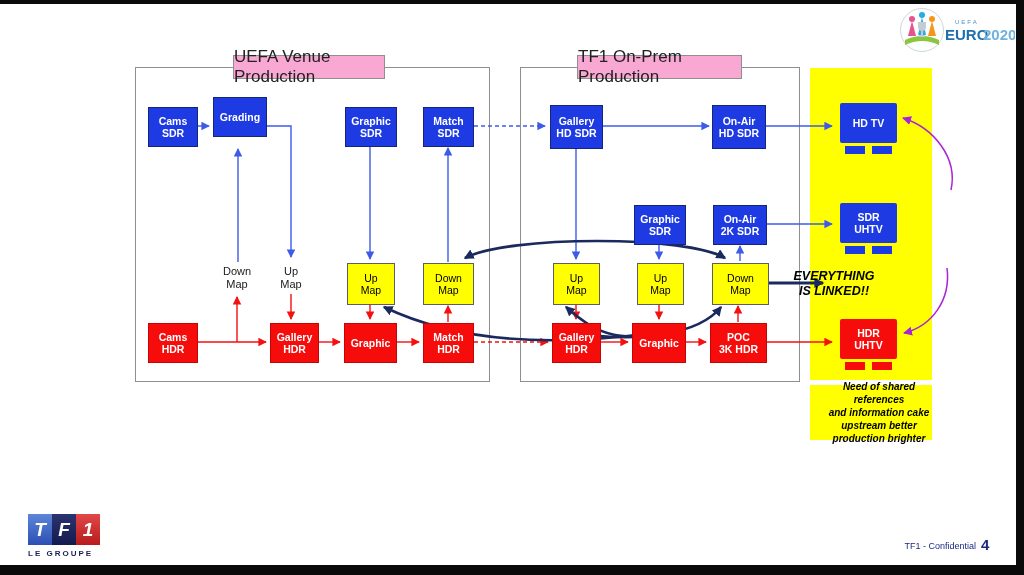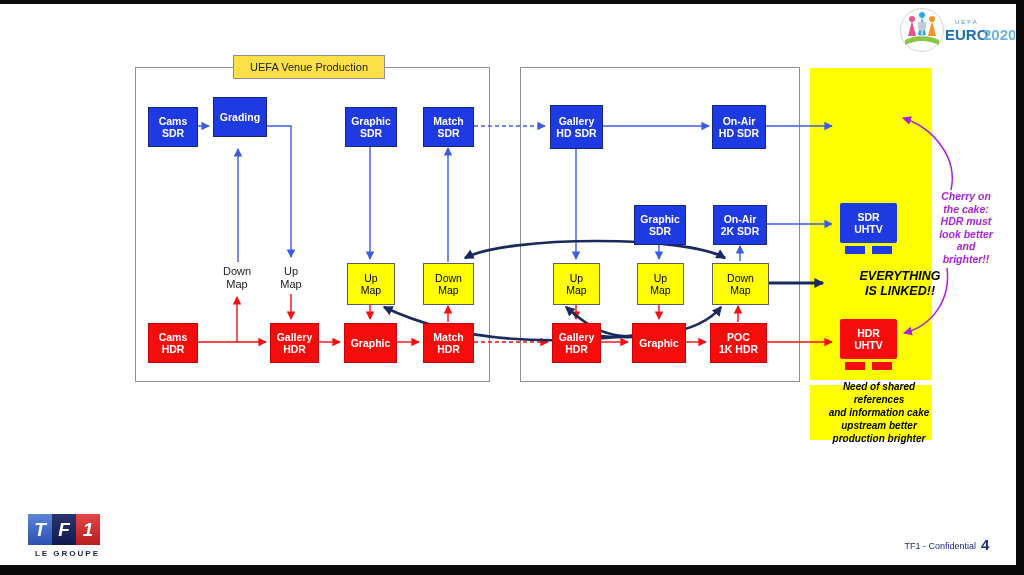--- a/index.html
+++ b/index.html
@@ -7,23 +7,23 @@
   #stage{position:relative;width:1024px;height:575px;background:#000;overflow:hidden;}
   #slide{position:absolute;left:0;top:0;width:1024px;height:575px;background:#fff;}
   .bar{position:absolute;background:#0a0a0a;z-index:6;}
   .bar.top{left:0;top:0;width:1024px;height:4px;}
   .bar.bottom{left:0;top:565px;width:1024px;height:10px;}
   .bar.right{left:1016px;top:0;width:8px;height:575px;}
 
   svg.wires{position:absolute;left:0;top:0;z-index:1;pointer-events:none;}
 
   .group{position:absolute;border:1.5px solid #8f8f8f;z-index:0;}
-  .gtitle{position:absolute;background:#fde047;border:1.5px solid #8f8f8f;z-index:2;
+  .gtitle{position:absolute;background:#f9a8d4;border:1.5px solid #8f8f8f;z-index:2;
           display:flex;align-items:center;justify-content:center;
-          font-size:11px;color:#222;}
+          font-size:17px;color:#222;}
 
   .node{position:absolute;display:flex;flex-direction:column;align-items:center;justify-content:center;
         z-index:2;text-align:center;font-size:10.5px;line-height:12.5px;}
   .node span{display:block;}
   .node.blue{background:#1d3ae3;border:1px solid #14257e;color:#fff;font-weight:bold;}
   .node.red{background:#f70c0c;border:1px solid #c40505;color:#fff;font-weight:bold;}
   .node.map{background:#ffff00;border:1.5px solid #5e5e5e;color:#000;font-weight:500;}
   .lbl{position:absolute;z-index:2;text-align:center;color:#1a1a1a;font-size:11px;line-height:13px;font-weight:500;}
   .lbl span{display:block;}
 
@@ -46,39 +46,42 @@
           font-size:10.5px;line-height:12.5px;text-align:center;}
   .cherry span{display:block;}
 
   .tf1logo{position:absolute;left:28px;top:514px;z-index:2;width:72px;}
   .tf1logo .squares{display:flex;}
   .tf1logo .sq{width:24px;height:31px;display:flex;align-items:center;justify-content:center;
                color:#fff;font-weight:bold;font-style:italic;font-size:19px;}
   .tf1logo .sq.t{background:linear-gradient(180deg,#5d86d8,#2b4fb4);}
   .tf1logo .sq.f{background:linear-gradient(180deg,#2a3470,#141a4e);}
   .tf1logo .sq.o{background:linear-gradient(180deg,#e24848,#b81c1c);}
-  .tf1logo .tagline{margin-top:4px;text-align:right;font-size:8px;font-weight:bold;
+  .tf1logo .tagline{margin-top:4px;text-align:left;font-size:8px;font-weight:bold;
                     letter-spacing:2px;color:#1b2156;}
 
   .eurologo{position:absolute;left:897px;top:5px;z-index:2;}
 
   .footer-conf{position:absolute;left:886px;top:541px;width:90px;z-index:2;text-align:right;
                font-size:9px;color:#1a2b80;}
   .footer-page{position:absolute;left:981px;top:536px;z-index:2;font-size:15px;font-weight:bold;color:#1a2b80;}
 </style>
 </head>
 <body>
 
 <div id="stage">
 <div id="slide">
 
   <div class="group" style="left:135px;top:67px;width:353px;height:313px"></div>
   <div class="group" style="left:520px;top:67px;width:278px;height:313px"></div>
   <div class="gtitle" style="left:233px;top:55px;width:150px;height:22px">
         <span>UEFA Venue Production</span>
+      </div>
+  <div class="gtitle" style="left:577px;top:55px;width:163px;height:22px">
+        <span>TF1 On-Prem Production</span>
       </div>
 
   <div class="panel" style="left:810px;top:68px;width:122px;height:312px"></div>
   <div class="note" style="left:810px;top:385px;width:122px;height:55px">
     <span>Need of shared references</span>
     <span>and information cake</span>
     <span>upstream better</span>
     <span>production brighter</span>
   </div>
 
@@ -230,23 +233,33 @@
   <div class="node red" style="left:552px;top:323px;width:47px;height:38px">
     <span>Gallery</span>
     <span>HDR</span>
       </div>
   <div class="node red" style="left:632px;top:323px;width:52px;height:38px">
     <span>Graphic</span>
     <span></span>
       </div>
   <div class="node red" style="left:710px;top:323px;width:55px;height:38px">
     <span>POC</span>
-    <span>1K HDR</span>
-      </div>
-
+    <span>3K HDR</span>
+      </div>
+
+  <div class="tv blue" style="left:840px;top:103px">
+    <div class="screen">
+      <span>HD TV</span>
+      <span></span>
+        </div>
+    <div class="stand">
+          <i></i>
+          <i></i>
+        </div>
+  </div>
   <div class="tv blue" style="left:840px;top:203px">
     <div class="screen">
       <span>SDR</span>
       <span>UHTV</span>
         </div>
     <div class="stand">
           <i></i>
           <i></i>
         </div>
   </div>
@@ -254,33 +267,25 @@
     <div class="screen">
       <span>HDR</span>
       <span>UHTV</span>
         </div>
     <div class="stand">
           <i></i>
           <i></i>
         </div>
   </div>
 
-  <div class="linked" style="left:846px;top:269px;width:108px">
+  <div class="linked" style="left:780px;top:269px;width:108px">
     <span>EVERYTHING</span>
     <span>IS LINKED!!</span>
       </div>
 
-  <div class="cherry" style="left:936px;top:190px;width:60px">
-    <span>Cherry on</span>
-    <span>the cake:</span>
-    <span>HDR must</span>
-    <span>look better</span>
-    <span>and</span>
-    <span>brighter!!</span>
-  </div>
 
   <svg class="eurologo" width="118" height="50" viewBox="0 0 118 50">
     <circle cx="25" cy="25" r="21.5" fill="#fdfefe" stroke="#cfd8dc" stroke-width="1"></circle>
     <path d="M8,35 Q25,27 42,35 L42,40 Q25,32 8,40 Z" fill="#8cc63f"></path>
     <circle cx="15" cy="14" r="3" fill="#e8538f"></circle>
         <path d="M11,31 L15,16 L19,31 Z" fill="#e8538f"></path>
     <circle cx="25" cy="10" r="3" fill="#29abe2"></circle>
         <path d="M21,30 L25,12 L29,30 Z" fill="#29abe2"></path>
     <circle cx="35" cy="14" r="3" fill="#f7941d"></circle>
         <path d="M31,31 L35,16 L39,31 Z" fill="#f7941d"></path>

